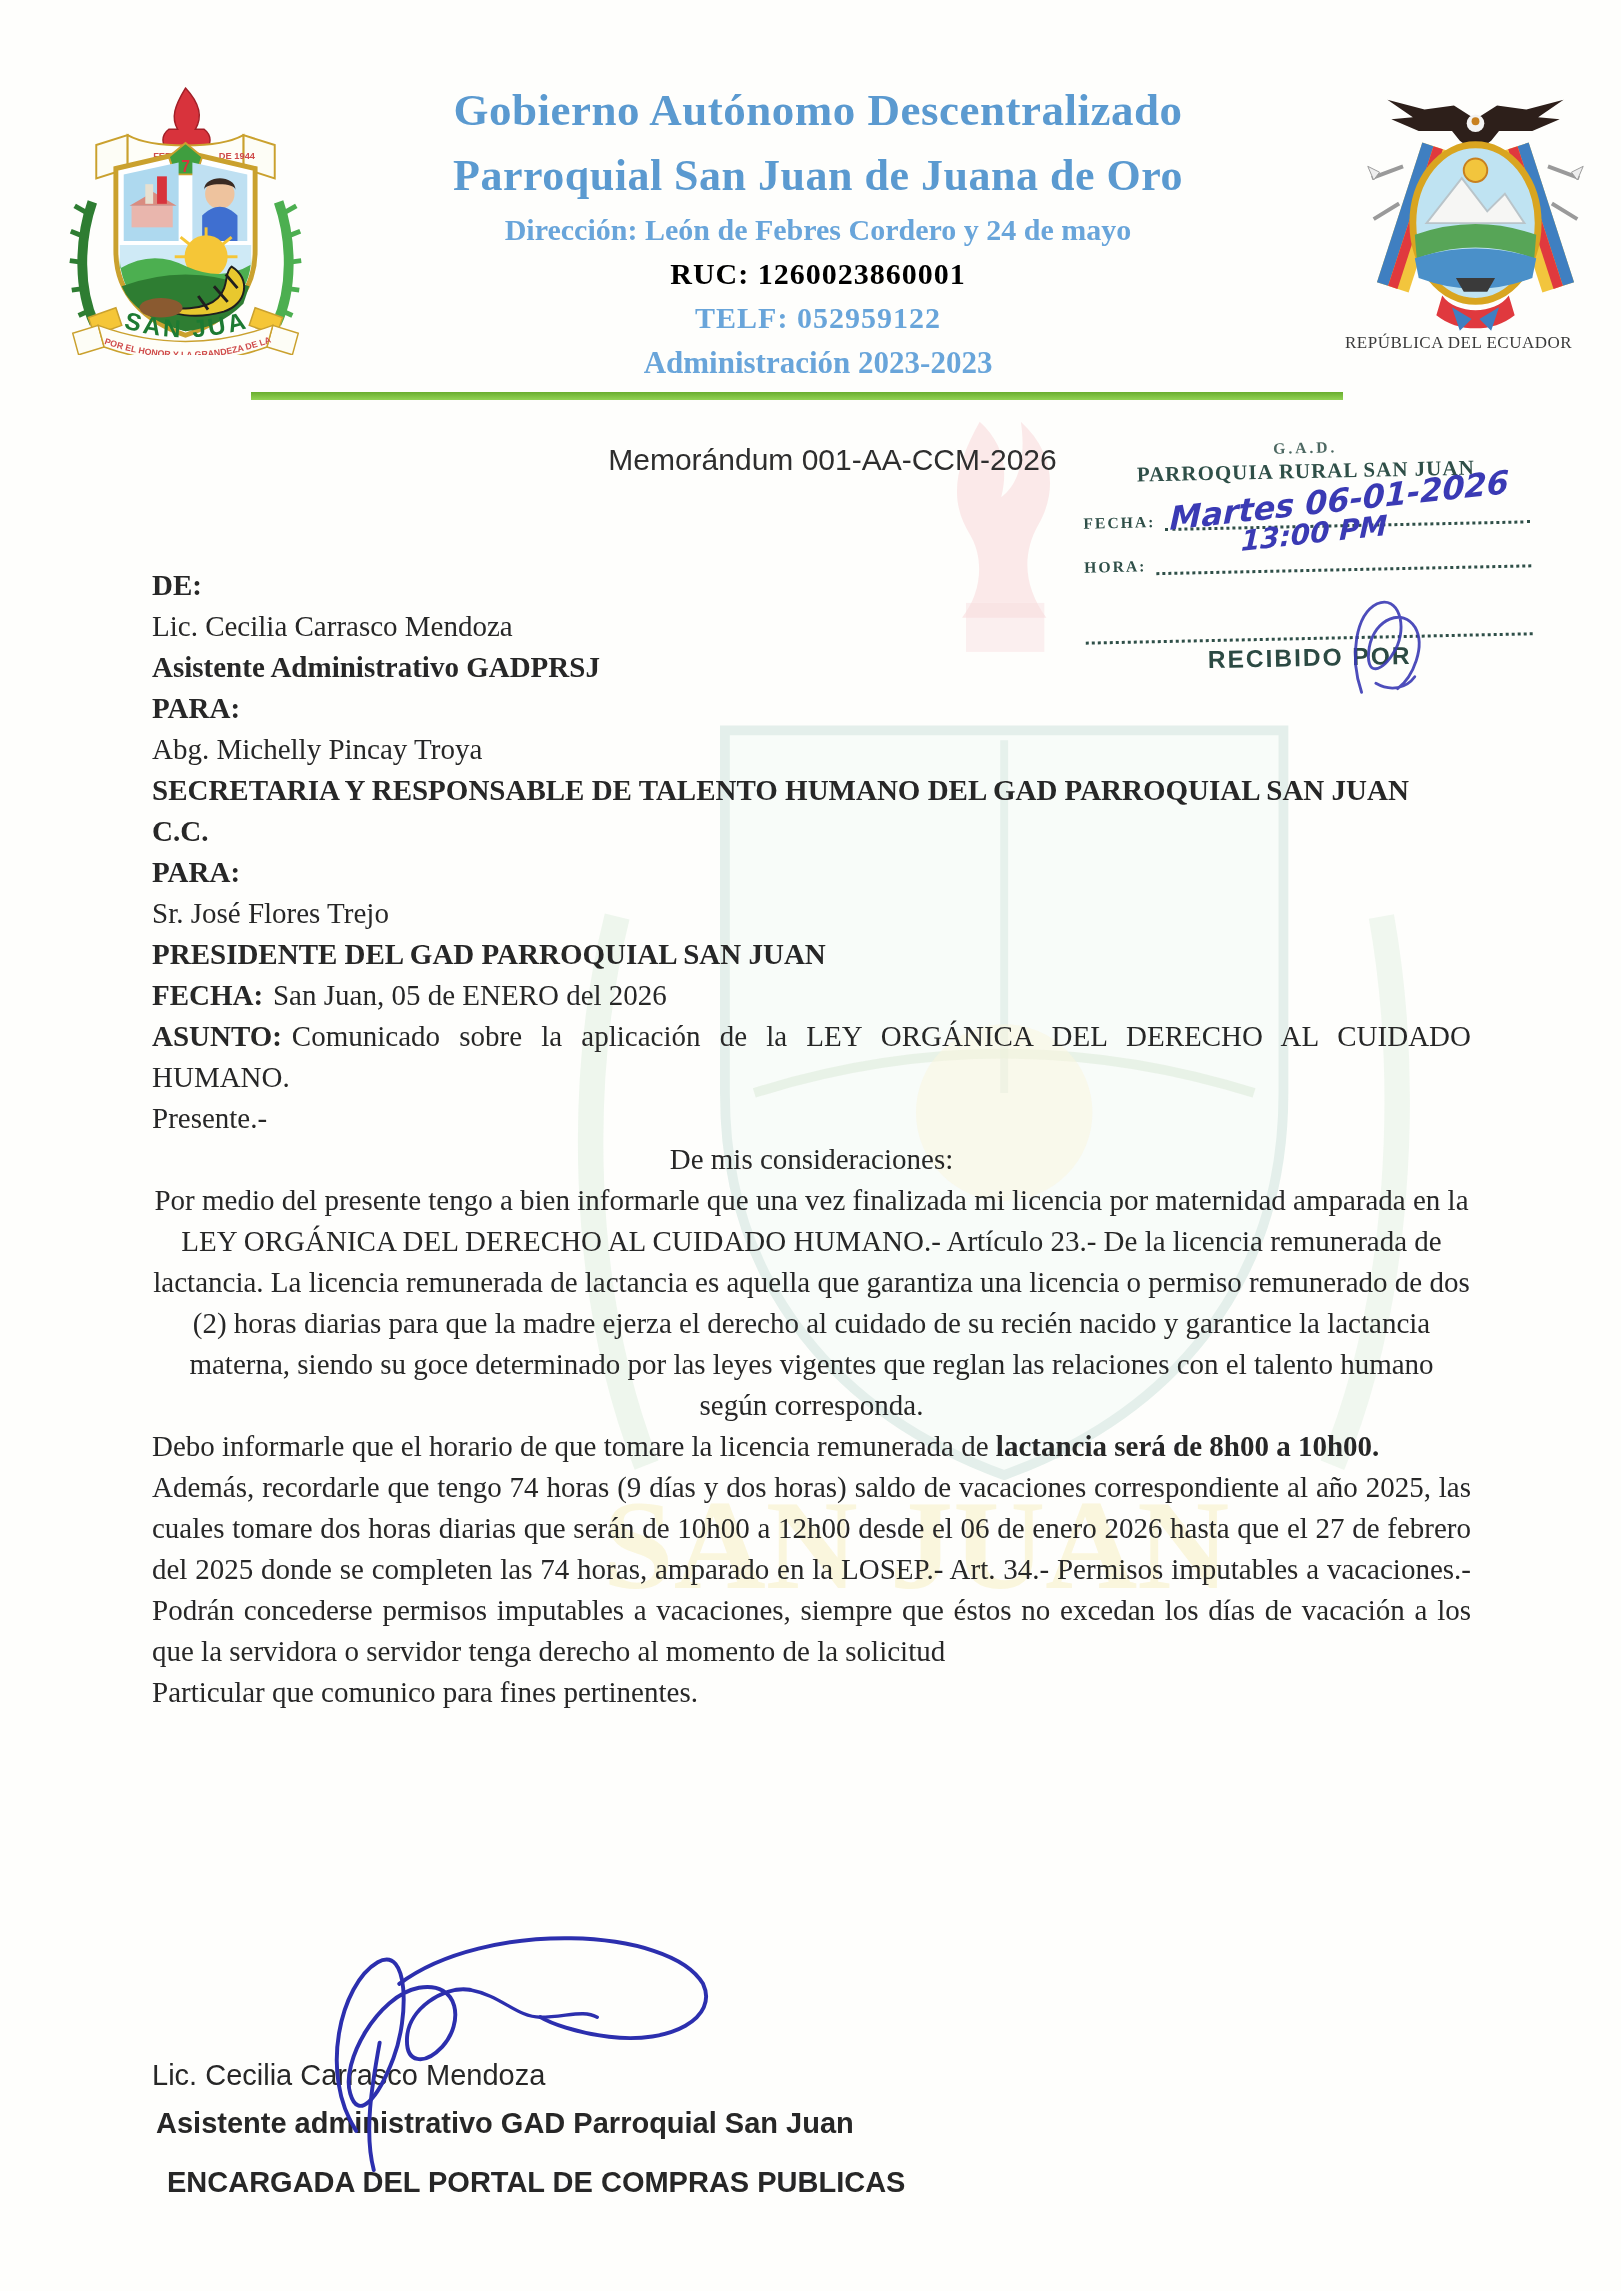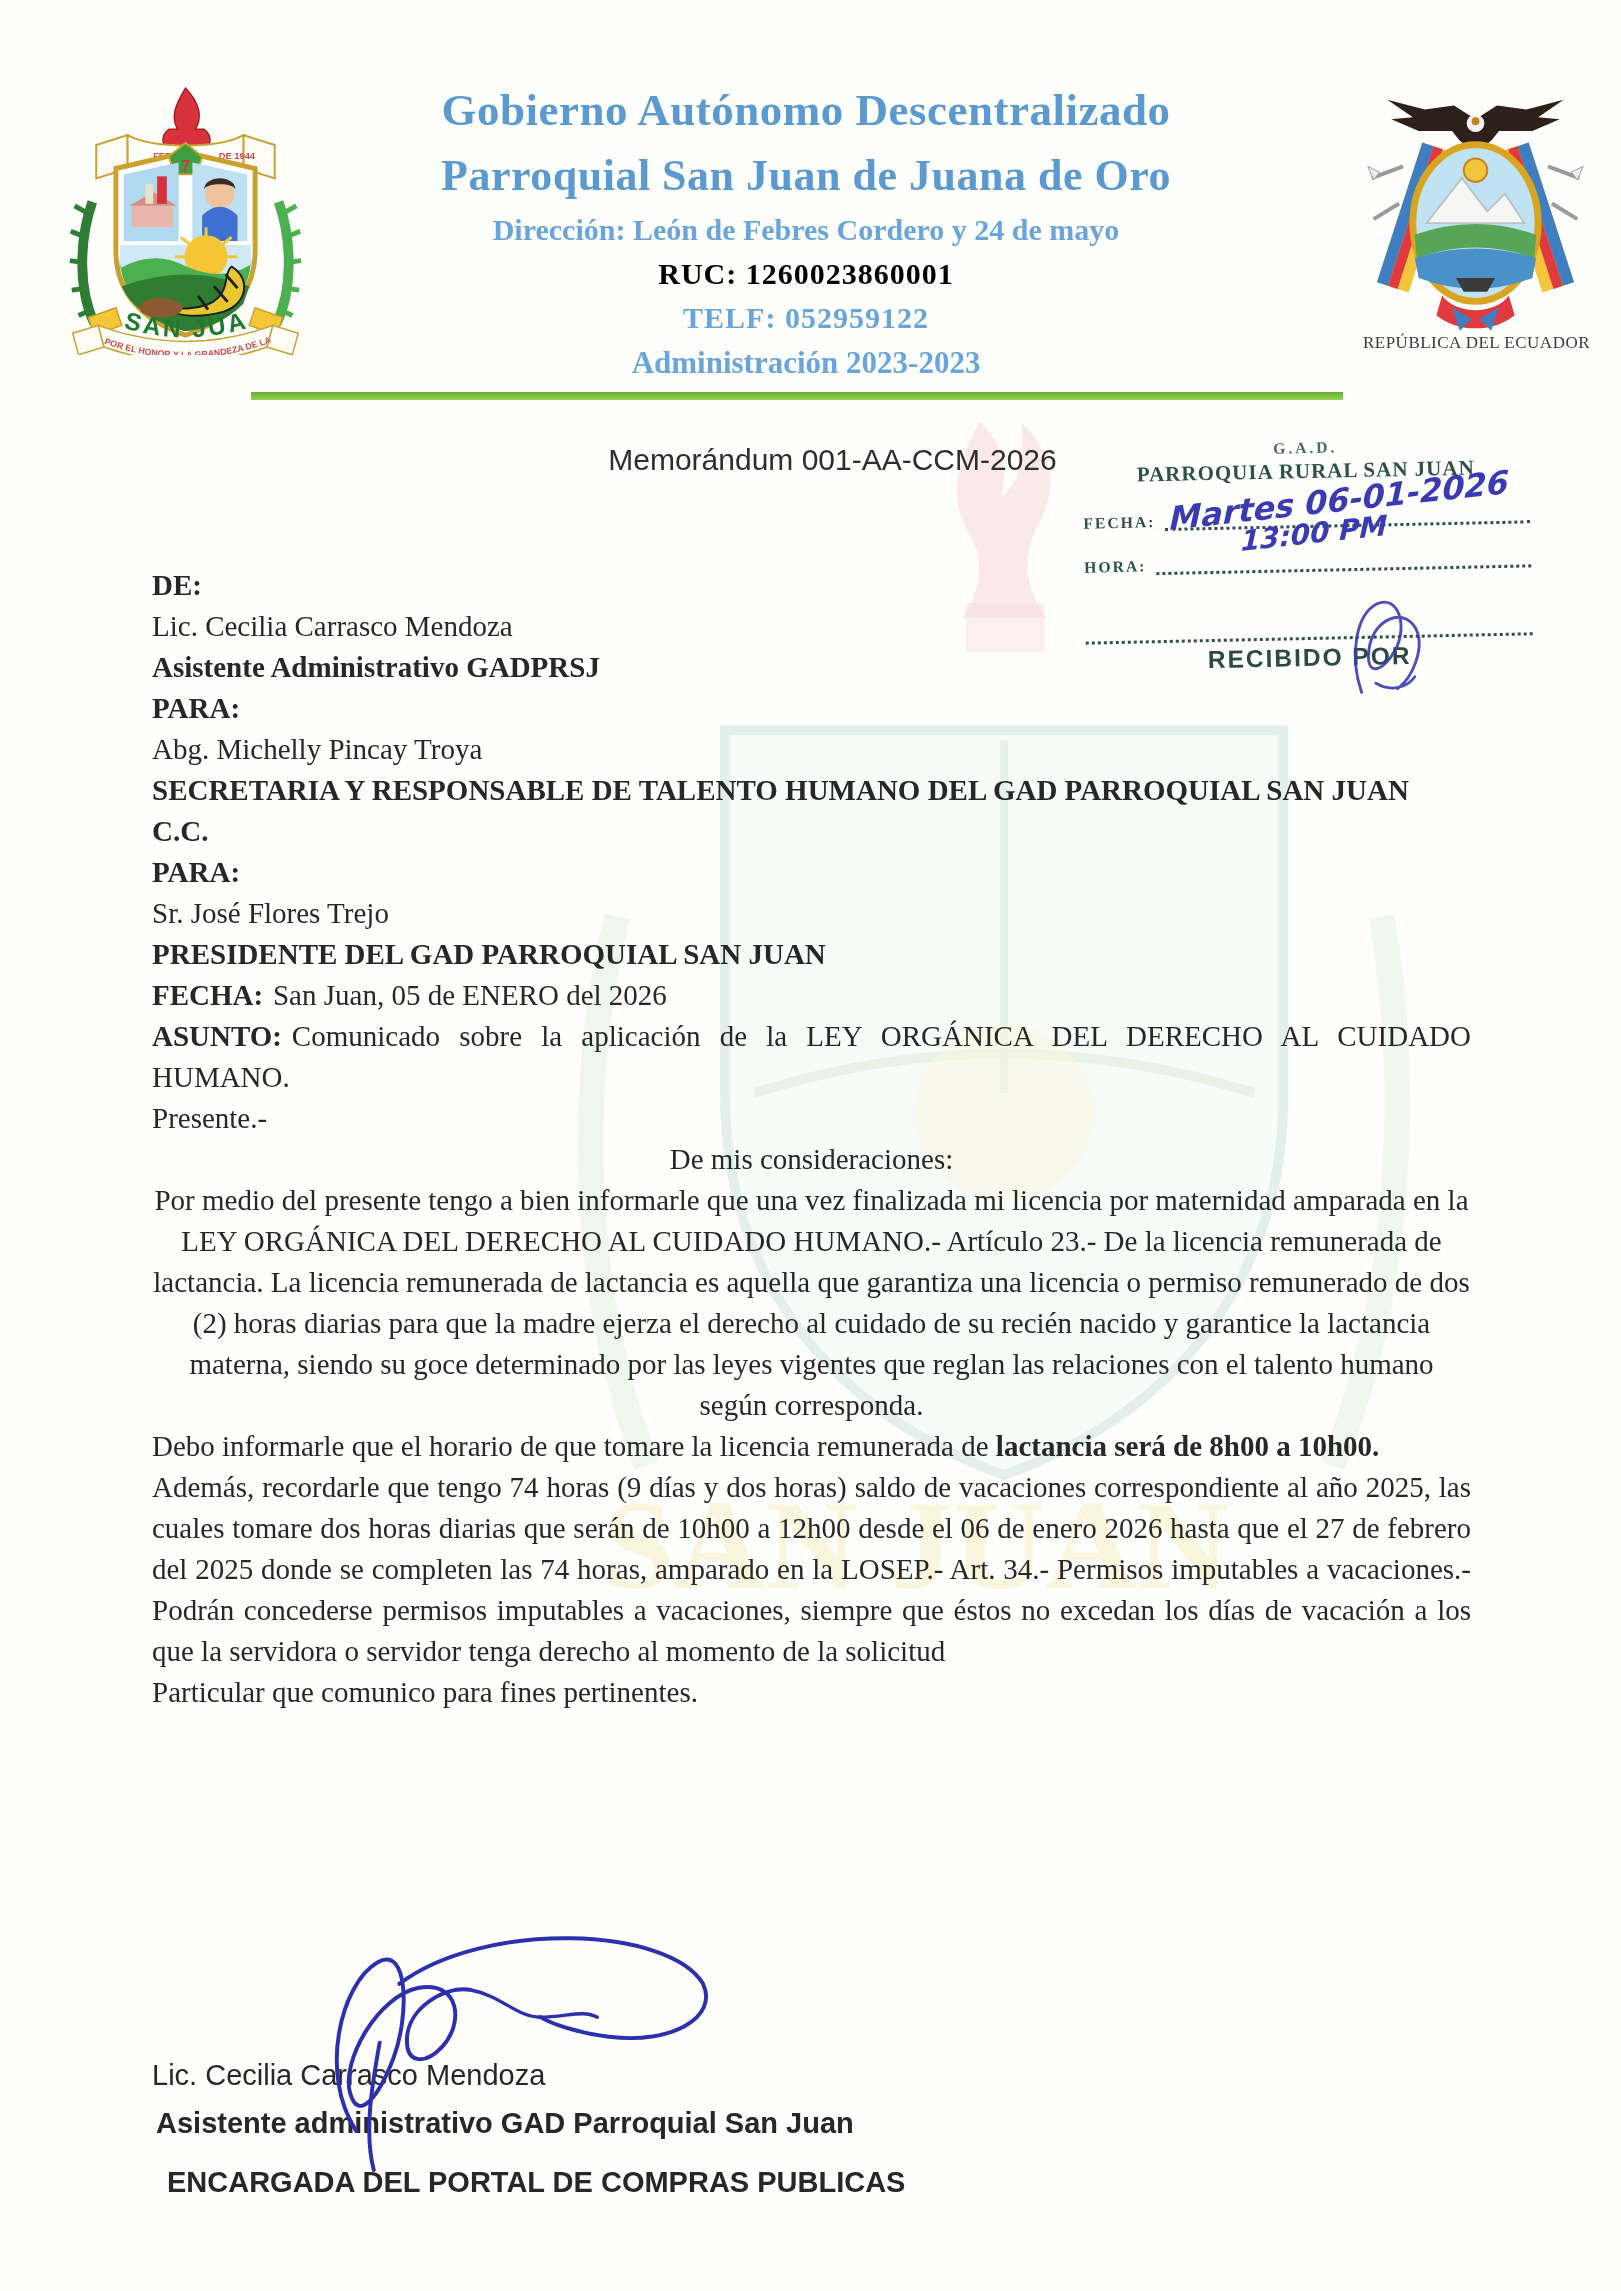--- a/index.html
+++ b/index.html
@@ -7,24 +7,24 @@
     position:relative;width:1621px;height:2292px;margin:0 auto;
     background:#fefefc;overflow:hidden;
     font-family:"Liberation Sans", sans-serif;color:#272727;
   }
   
   .watermark{position:absolute;left:421px;top:407px;width:990px;height:1313px;opacity:.55;pointer-events:none;}
   
   .seal-left{position:absolute;left:59px;top:84px;width:253px;height:271px;}
   .seal-right{position:absolute;left:1358px;top:76px;width:235px;height:257px;}
   .seal-right-caption{
-    position:absolute;left:1345px;top:333px;width:263px;text-align:center;
+    position:absolute;left:1345px;top:333px;width:263px;text-align:left;
     font-family:"Liberation Serif", serif;font-size:17px;letter-spacing:0.5px;color:#3a3a3a;
   }
-  .header-text{position:absolute;left:272px;top:78px;width:1068px;text-align:center;
+  .header-text{position:absolute;left:284px;top:78px;width:1068px;text-align:center;
     font-family:"Liberation Serif", serif;font-weight:bold;}
   .h-l1{font-size:45px;line-height:65px;color:#5b9ad0;letter-spacing:0.5px;}
   .h-l2{font-size:44px;line-height:65px;color:#5b9ad0;letter-spacing:0.5px;}
   .h-l3{font-size:30px;line-height:44px;color:#69a5da;}
   .h-l4{font-size:30px;line-height:44px;color:#000000;letter-spacing:1px;}
   .h-l5{font-size:30px;line-height:44px;color:#69a5da;letter-spacing:1px;}
   .h-l6{font-size:31px;line-height:45px;color:#69a5da;}
   .green-rule{position:absolute;left:251px;top:392px;width:1092px;height:7.8px;
     background:linear-gradient(#69ad2e,#93d355);}
   

